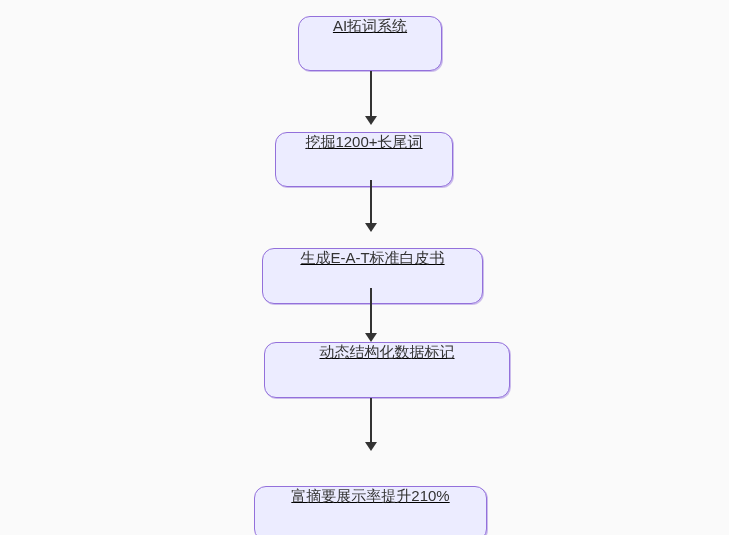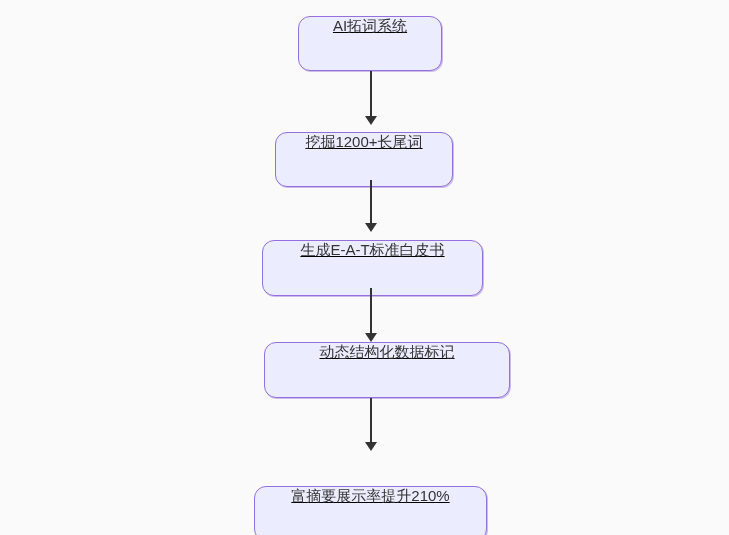--- a/index.html
+++ b/index.html
@@ -58,21 +58,21 @@
     bottom:0;
     width:0;
     height:0;
     border-left:6px solid transparent;
     border-right:6px solid transparent;
     border-top:9px solid var(--arrow);
   }
   
   .n1{top:16px;  left:298px; width:144px; height:55px;}
   .n2{top:125px; left:275px; width:178px; height:55px;margin-top:7px;}
-  .n3{top:240px; left:262px; width:221px; height:56px;}
+  .n3{top:248px; left:262px; width:221px; height:56px;}
   .n4{top:342px; left:264px; width:246px; height:56px;}
   .n5{top:451px; left:254px; width:233px; height:55px;margin-top:35px;}
   
   .e1{top:71px;  height:54px;}
   .e2{top:180px; height:52px;}
   .e3{top:288px; height:54px;}
   .e4{top:398px; height:53px;}
 </style>
 </head>
 <body>

